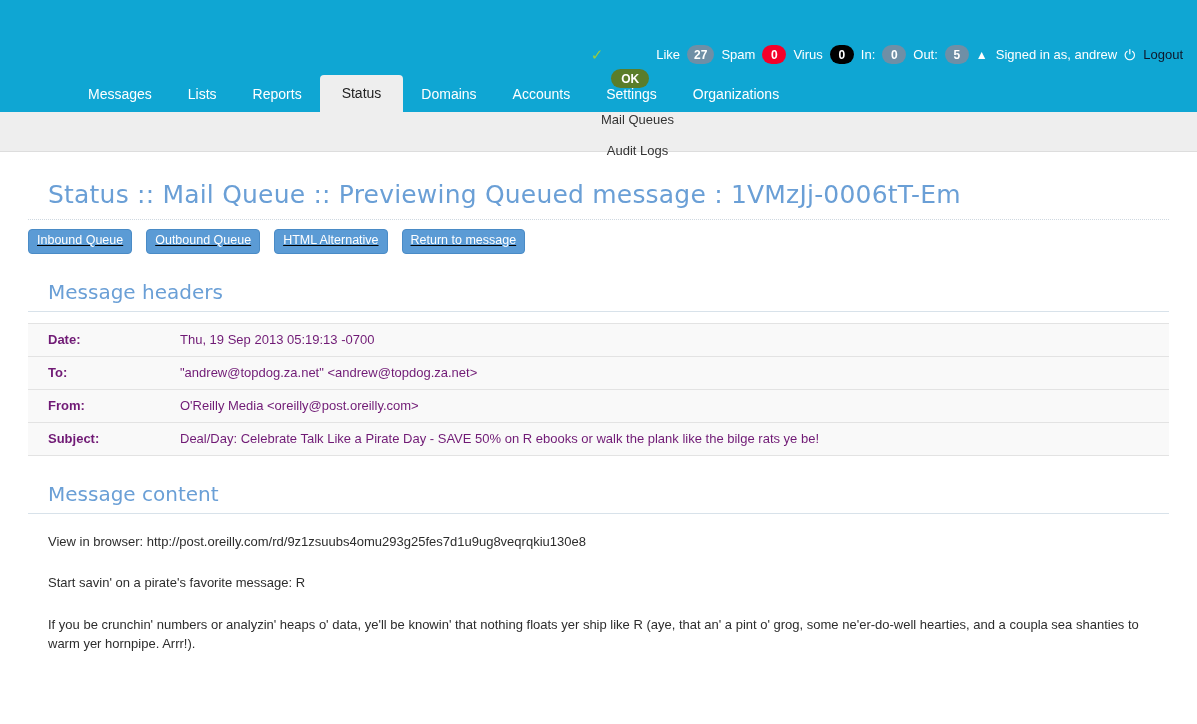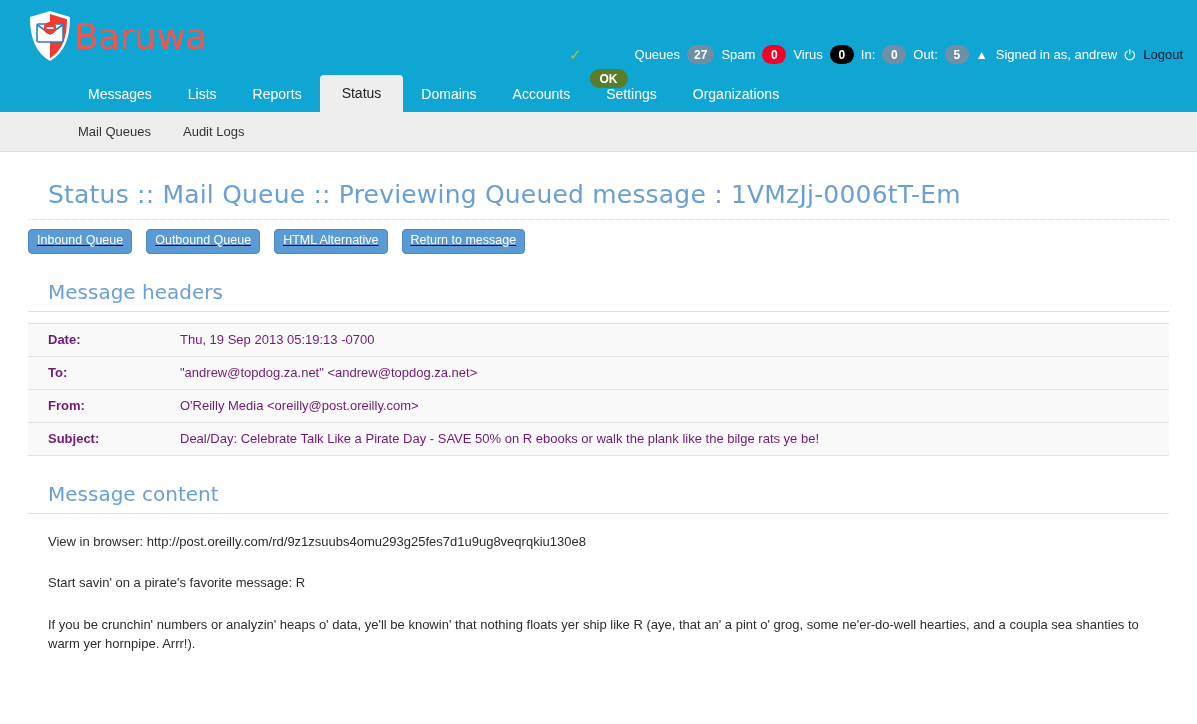--- a/index.html
+++ b/index.html
@@ -94,21 +94,22 @@
   }
 
   
   .subnav {
     height: 40px;
     background: #eeeeee;
     border-bottom: 1px solid #dddddd;
     display: flex;
     align-items: center;
     padding-left: 78px;
-    gap: 32px;
+    gap: 16px;
+    flex-direction: column;
   }
   .subnav a {
     color: #333333;
     font-size: 13px;
     text-decoration: none;
   }
 
   
   .page {
     padding: 0 28px;
@@ -184,37 +185,25 @@
     color: #2d2d2d;
     line-height: 1.5;
     max-width: 1122px;
   }
 </style>
 </head>
 <body>
 
 <div class="topbar">
 
-  <div class="logo-wrap">
-    <svg class="logo-shield" viewBox="0 0 48 54">
-      <path d="M24 2 L44 8 C44 30 38 44 24 52 C10 44 4 30 4 8 Z" fill="#ffffff"></path>
-      <path d="M24 5 L41 10.2 C41 29.5 35.6 42 24 49.2 Z" fill="#ee3b33"></path>
-      <path d="M24 5 L7 10.2 C7 29.5 12.4 42 24 49.2 Z" fill="#ffffff"></path>
-      <rect x="11" y="15" width="26" height="18" rx="1.5" fill="#ffffff" stroke="#2f7fc1" stroke-width="1.6"></rect>
-      <path d="M11.5 16 L24 25 L36.5 16" fill="none" stroke="#2f7fc1" stroke-width="1.6"></path>
-      <circle cx="24" cy="19" r="6.2" fill="#ee3b33"></circle>
-      <rect x="20.6" y="18.1" width="6.8" height="1.9" fill="#ffffff"></rect>
-    </svg>
-    <span class="logo-text">Baruwa</span>
-  </div>
 
   <div class="statusbar">
     <span class="check-icon">✓</span>
     <span class="pill ok">OK</span>
-    <span class="lbl">Queues</span>
+    <span class="lbl">Like</span>
     <span class="pill">27</span>
     <span class="lbl">Spam</span>
     <span class="pill spam">0</span>
     <span class="lbl">Virus</span>
     <span class="pill virus">0</span>
     <span class="lbl">In:</span>
     <span class="pill">0</span>
     <span class="lbl">Out:</span>
     <span class="pill">5</span>
     <span class="user-icon">▲</span>

